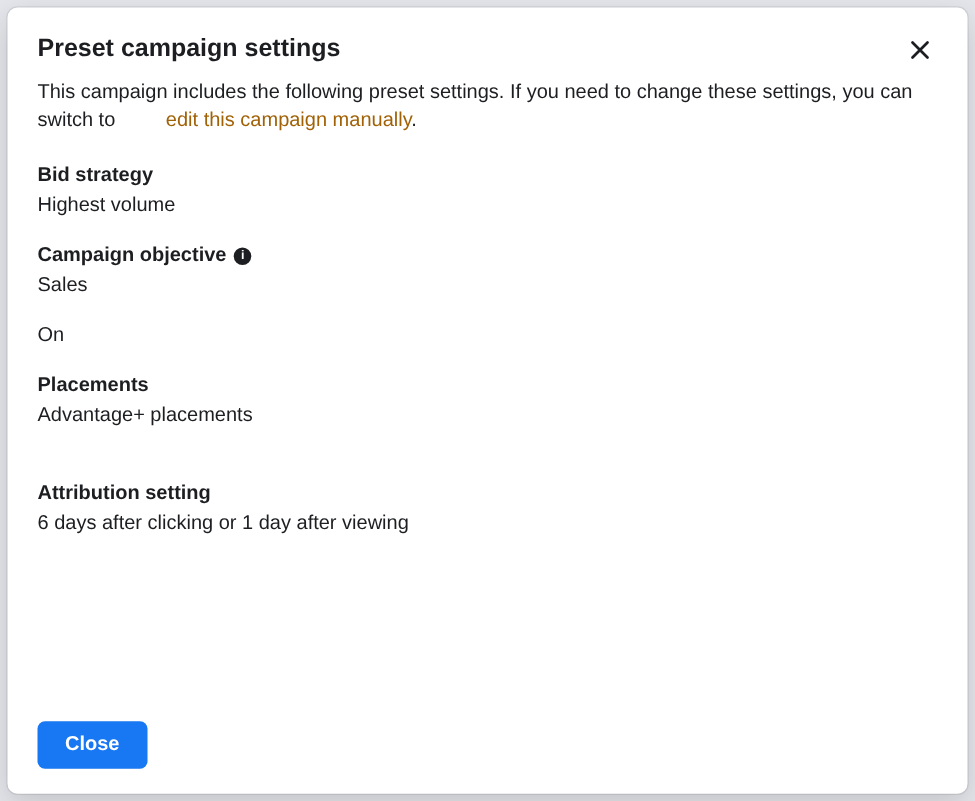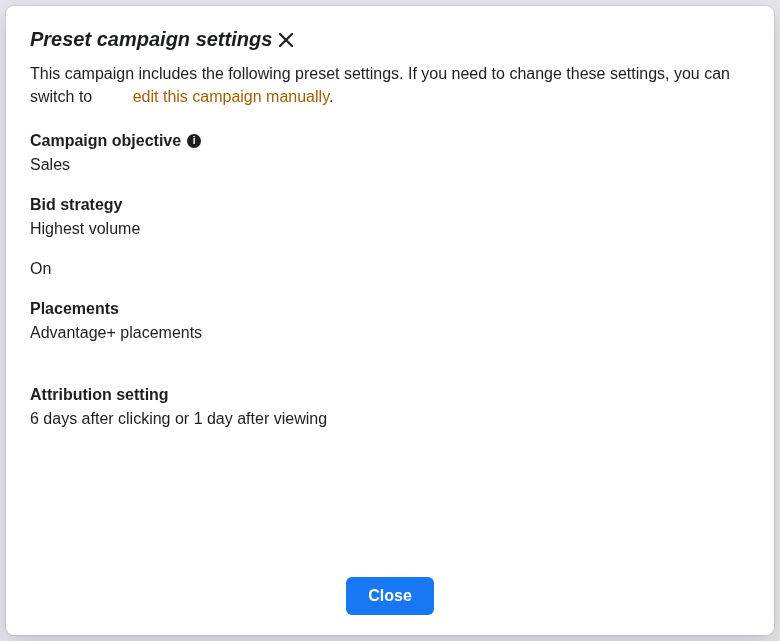--- a/index.html
+++ b/index.html
@@ -23,22 +23,22 @@
       height: 629px;
       box-shadow: 0 0 0 1px rgba(0,0,0,0.08), 0 8px 24px rgba(0,0,0,0.15);
       padding: 20px 24px 20px 24px;
       display: flex;
       flex-direction: column;
       position: relative;
     }
     .header {
       display: flex;
       align-items: flex-start;
+      justify-content: space-between;
       margin-bottom: 4px;
-      font-style: italic;
     }
     .title {
       font-size: 20px;
       font-weight: 700;
       color: #1c1e21;
       line-height: 1.3;
     }
     .close-x {
       font-size: 22px;
       line-height: 1;
@@ -89,21 +89,21 @@
       cursor: default;
     }
     .section-value {
       font-size: 16px;
       color: #1c1e21;
       font-weight: 400;
     }
     .footer {
       margin-top: auto;
       display: flex;
-      justify-content: center;
+      justify-content: flex-start;
     }
     .close-btn {
       background: #1877f2;
       color: #ffffff;
       border: none;
       border-radius: 6px;
       font-size: 16px;
       font-weight: 600;
       padding: 10px 22px;
       cursor: pointer;
@@ -121,30 +121,30 @@
         <path d="M4 4 L16 16 M16 4 L4 16" stroke="#1c1e21" stroke-width="2.2" stroke-linecap="round" fill="none"></path>
       </svg>
     </button>
   </div>
 
   <div class="description">
     <span>This campaign includes the following preset settings. If you need to change these settings, you can switch to </span><a class="link">edit this campaign manually</a><span>.</span>
   </div>
 
   <div class="section">
+    <div class="section-label">Bid strategy</div>
+    <div class="section-value">Highest volume</div>
+  </div>
+
+  <div class="section">
     <div class="section-label">
       <span>Campaign objective</span>
       <span class="info-icon">i</span>
     </div>
     <div class="section-value">Sales</div>
-  </div>
-
-  <div class="section">
-    <div class="section-label">Bid strategy</div>
-    <div class="section-value">Highest volume</div>
   </div>
 
   <div class="section">
     <div class="section-value">On</div>
   </div>
 
   <div class="section">
     <div class="section-label">Placements</div>
     <div class="section-value">Advantage+ placements</div>
   </div>

